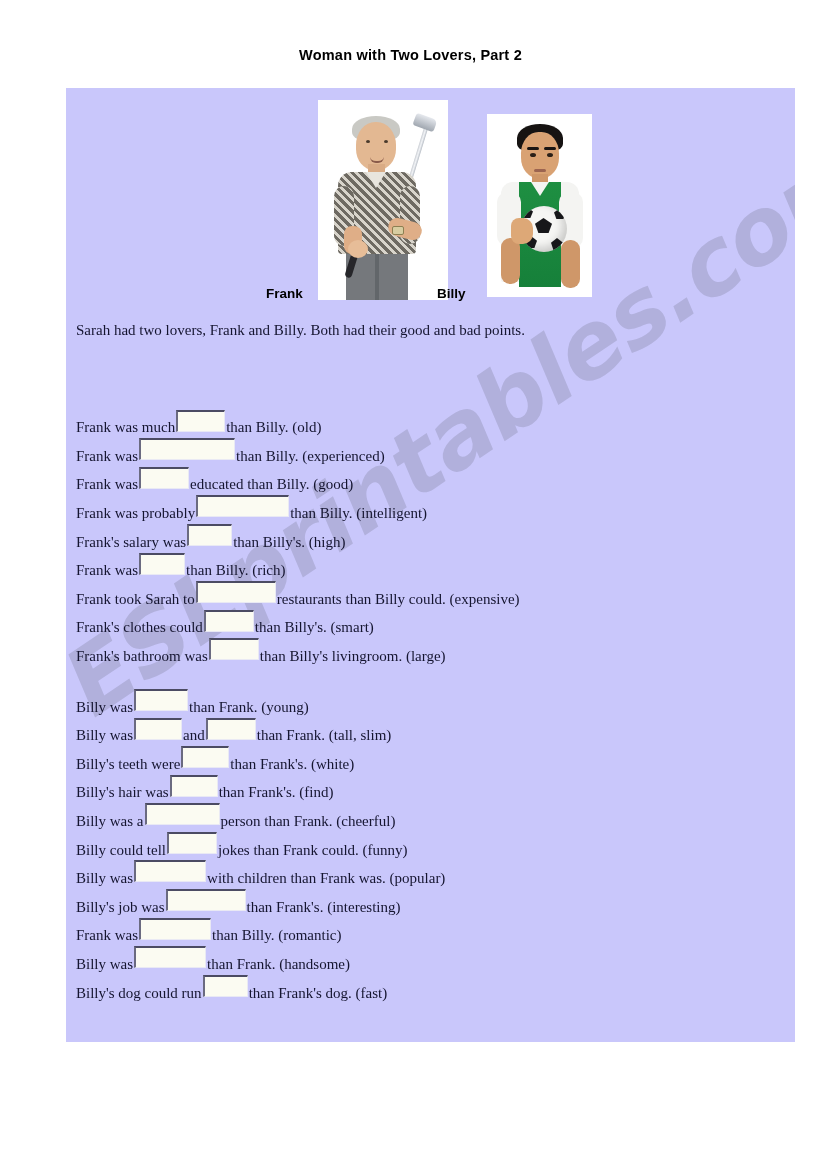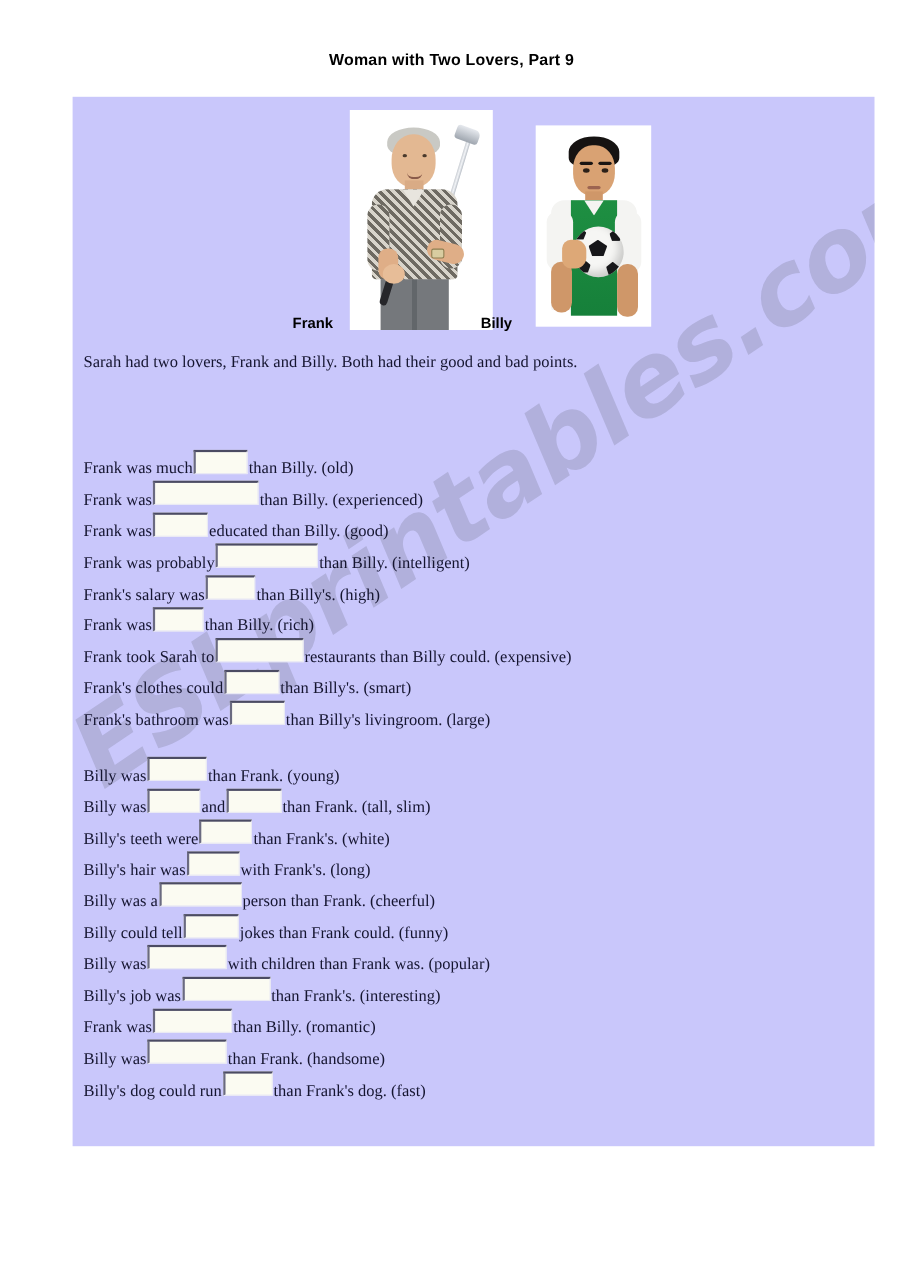--- a/index.html
+++ b/index.html
@@ -298,21 +298,21 @@
     border-bottom: 1px solid #e9e9f4;
     box-sizing: border-box;
     margin: 0 1px;
   }
 
   .txt { display: inline-block; vertical-align: middle; }
 </style>
 </head>
 <body>
 
-<div class="page-title">Woman with Two Lovers, Part 9</div>
+<div class="page-title">Woman with Two Lovers, Part 2</div>
 
 <div class="worksheet-panel">
 
   <div class="watermark">ESLprintables.com</div>
 
   <div class="photo-row">
 
     <div class="photo-frame photo-frank">
       <div class="fig frank-club-shaft"></div>
       <div class="fig frank-club-head"></div>
@@ -375,21 +375,21 @@
       <div class="sentence-row"><span class="txt">Frank was probably</span><span class="blank" style="width: 93px;"></span><span class="txt">than Billy. (intelligent)</span></div>
       <div class="sentence-row"><span class="txt">Frank's salary was</span><span class="blank" style="width: 45px;"></span><span class="txt">than Billy's. (high)</span></div>
       <div class="sentence-row"><span class="txt">Frank was</span><span class="blank" style="width: 46px;"></span><span class="txt">than Billy. (rich)</span></div>
       <div class="sentence-row"><span class="txt">Frank took Sarah to</span><span class="blank" style="width: 80px;"></span><span class="txt">restaurants than Billy could. (expensive)</span></div>
       <div class="sentence-row"><span class="txt">Frank's clothes could</span><span class="blank" style="width: 50px;"></span><span class="txt">than Billy's. (smart)</span></div>
       <div class="sentence-row"><span class="txt">Frank's bathroom was</span><span class="blank" style="width: 50px;"></span><span class="txt">than Billy's livingroom. (large)</span></div>
       <div class="group-gap"></div>
       <div class="sentence-row"><span class="txt">Billy was</span><span class="blank" style="width: 54px;"></span><span class="txt">than Frank. (young)</span></div>
       <div class="sentence-row"><span class="txt">Billy was</span><span class="blank" style="width: 48px;"></span><span class="txt">and</span><span class="blank" style="width: 50px;"></span><span class="txt">than Frank. (tall, slim)</span></div>
       <div class="sentence-row"><span class="txt">Billy's teeth were</span><span class="blank" style="width: 48px;"></span><span class="txt">than Frank's. (white)</span></div>
-      <div class="sentence-row"><span class="txt">Billy's hair was</span><span class="blank" style="width: 48px;"></span><span class="txt">with Frank's. (long)</span></div>
+      <div class="sentence-row"><span class="txt">Billy's hair was</span><span class="blank" style="width: 48px;"></span><span class="txt">than Frank's. (find)</span></div>
       <div class="sentence-row"><span class="txt">Billy was a</span><span class="blank" style="width: 75px;"></span><span class="txt">person than Frank. (cheerful)</span></div>
       <div class="sentence-row"><span class="txt">Billy could tell</span><span class="blank" style="width: 50px;"></span><span class="txt">jokes than Frank could. (funny)</span></div>
       <div class="sentence-row"><span class="txt">Billy was</span><span class="blank" style="width: 72px;"></span><span class="txt">with children than Frank was. (popular)</span></div>
       <div class="sentence-row"><span class="txt">Billy's job was</span><span class="blank" style="width: 80px;"></span><span class="txt">than Frank's. (interesting)</span></div>
       <div class="sentence-row"><span class="txt">Frank was</span><span class="blank" style="width: 72px;"></span><span class="txt">than Billy. (romantic)</span></div>
       <div class="sentence-row"><span class="txt">Billy was</span><span class="blank" style="width: 72px;"></span><span class="txt">than Frank. (handsome)</span></div>
       <div class="sentence-row"><span class="txt">Billy's dog could run</span><span class="blank" style="width: 45px;"></span><span class="txt">than Frank's dog. (fast)</span></div>
     </div>
 
 </div>

